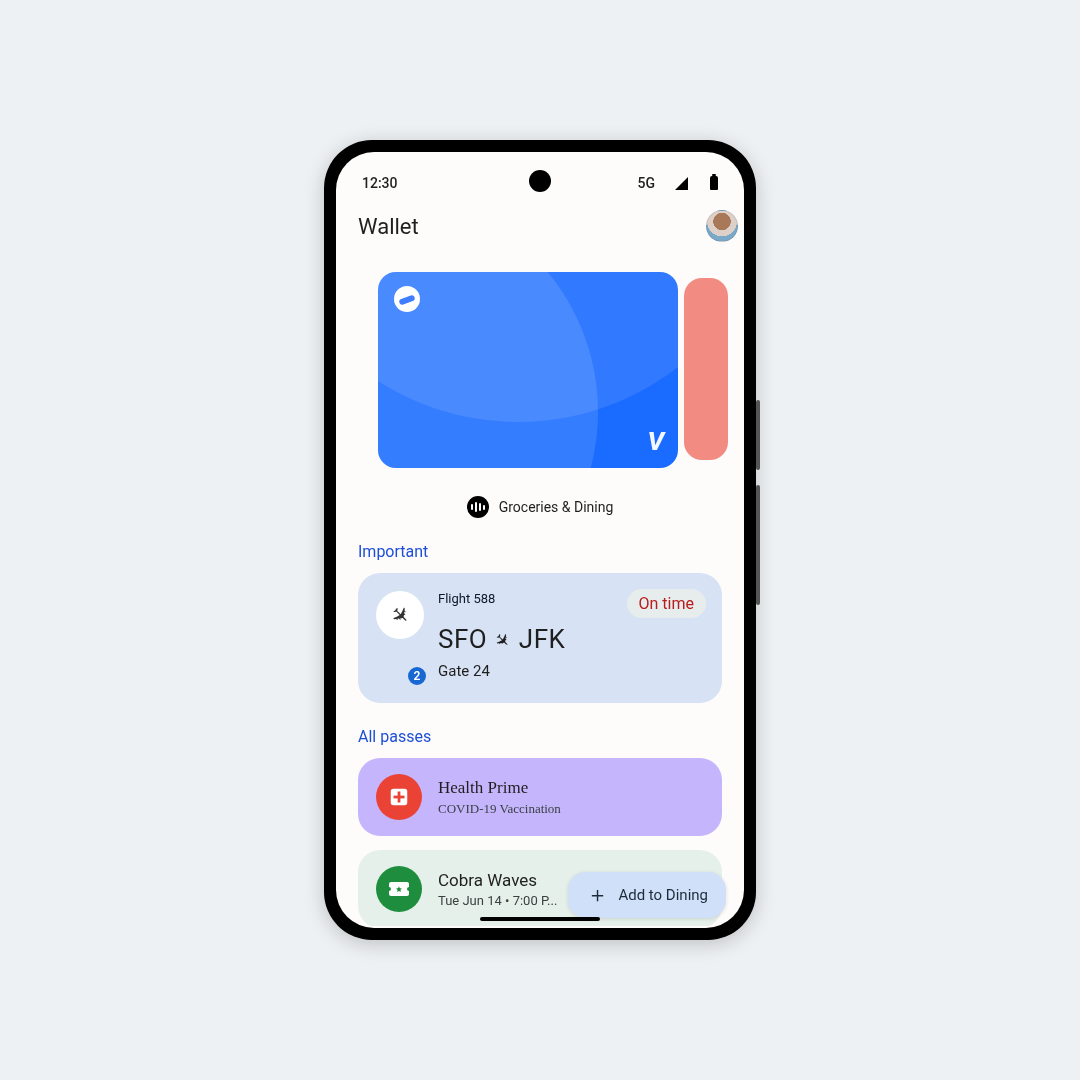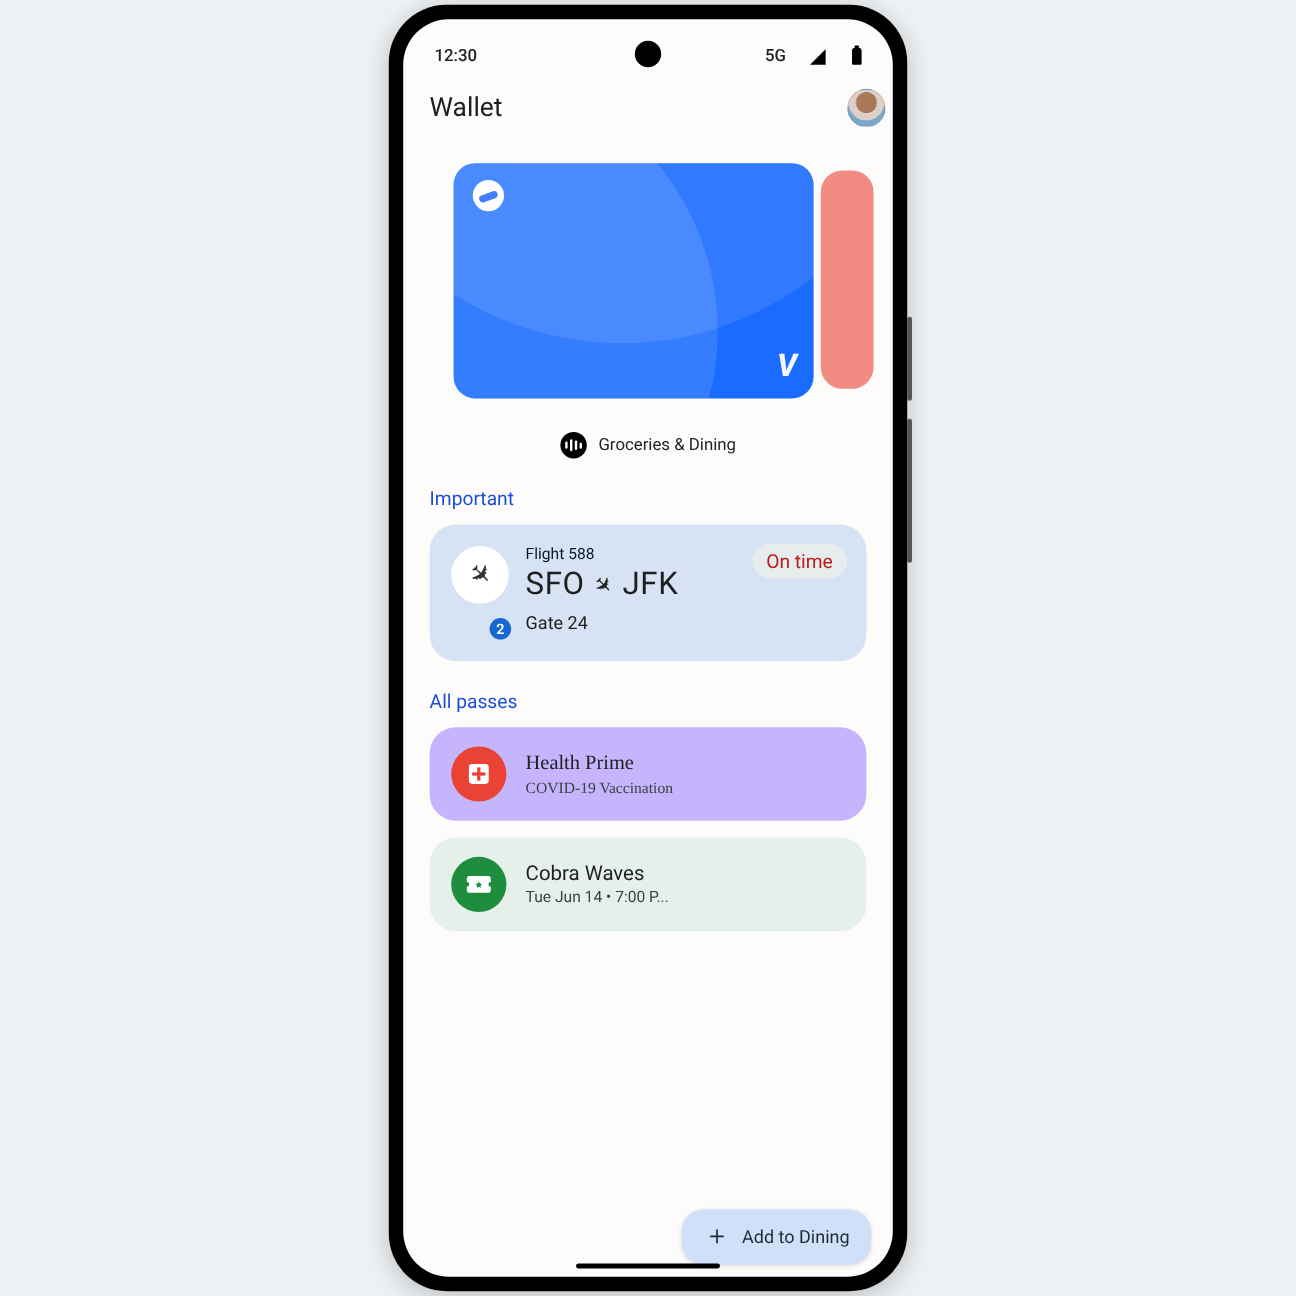--- a/index.html
+++ b/index.html
@@ -8,21 +8,21 @@
     width: 1080px;
     height: 1080px;
     display: flex;
     align-items: center;
     justify-content: center;
     font-family: -apple-system, "Segoe UI", Roboto, Arial, sans-serif;
     color: #1f1f1f;
   }
   .phone {
     width: 432px;
-    height: 1072px;
+    height: 800px;
     background: #000;
     border-radius: 48px;
     padding: 12px;
     box-shadow: 0 4px 20px rgba(0,0,0,0.2);
     position: relative;
   }
   .phone::after{ 
     content:"";
     position:absolute;
     right:-4px;
@@ -132,21 +132,21 @@
     width:48px;height:48px;border-radius:50%;background:#fff;display:flex;align-items:center;justify-content:center;
     font-size:22px; color:#333;
   }
   .flight-badge{
     position:absolute; bottom:-4px; right:-4px; width:22px;height:22px;border-radius:50%;
     background:#1967d2; color:#fff; font-size:12px; font-weight:600; display:flex;align-items:center;justify-content:center;
     border:2px solid #d7e3f4;
   }
   .flight-info{ flex:1; }
   .flight-num{ font-size:13px; color:#0f172a; }
-  .flight-route{ font-size:26px; letter-spacing:0.5px; margin-top:2px; display:flex; align-items:center; gap:8px;}
+  .flight-route{ font-size:26px; letter-spacing:0.5px; margin-top:18px; display:flex; align-items:center; gap:8px;}
   .flight-sub{ font-size:15px; color:#1f1f1f; margin-top:6px; line-height:1.55;}
   .status-chip{
     position:absolute; top:16px; right:16px; background:#e7ecec; border-radius:999px;
     padding:5px 12px; font-size:16px; color:#b91c1c;
   }
   .pass-card{
     border-radius:22px; padding:16px 18px; display:flex; align-items:center; gap:16px; margin-bottom:14px;
   }
   .pass-red{ background:#c4b5fd;font-family:Liberation Serif, serif; }
   .pass-green{ background:#e6f0ea; }

